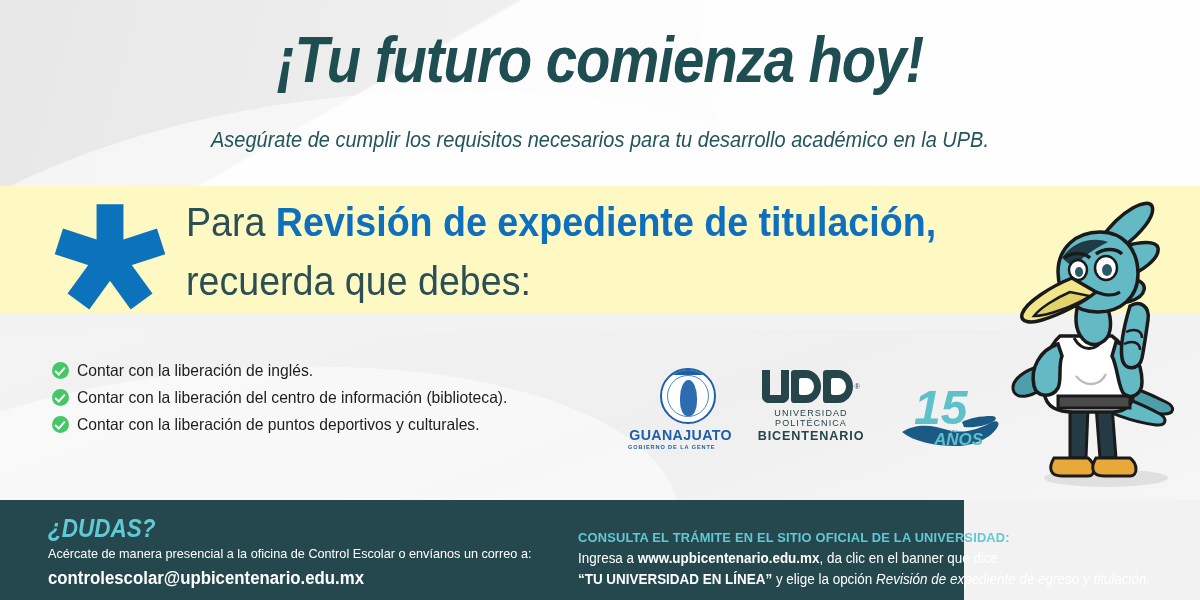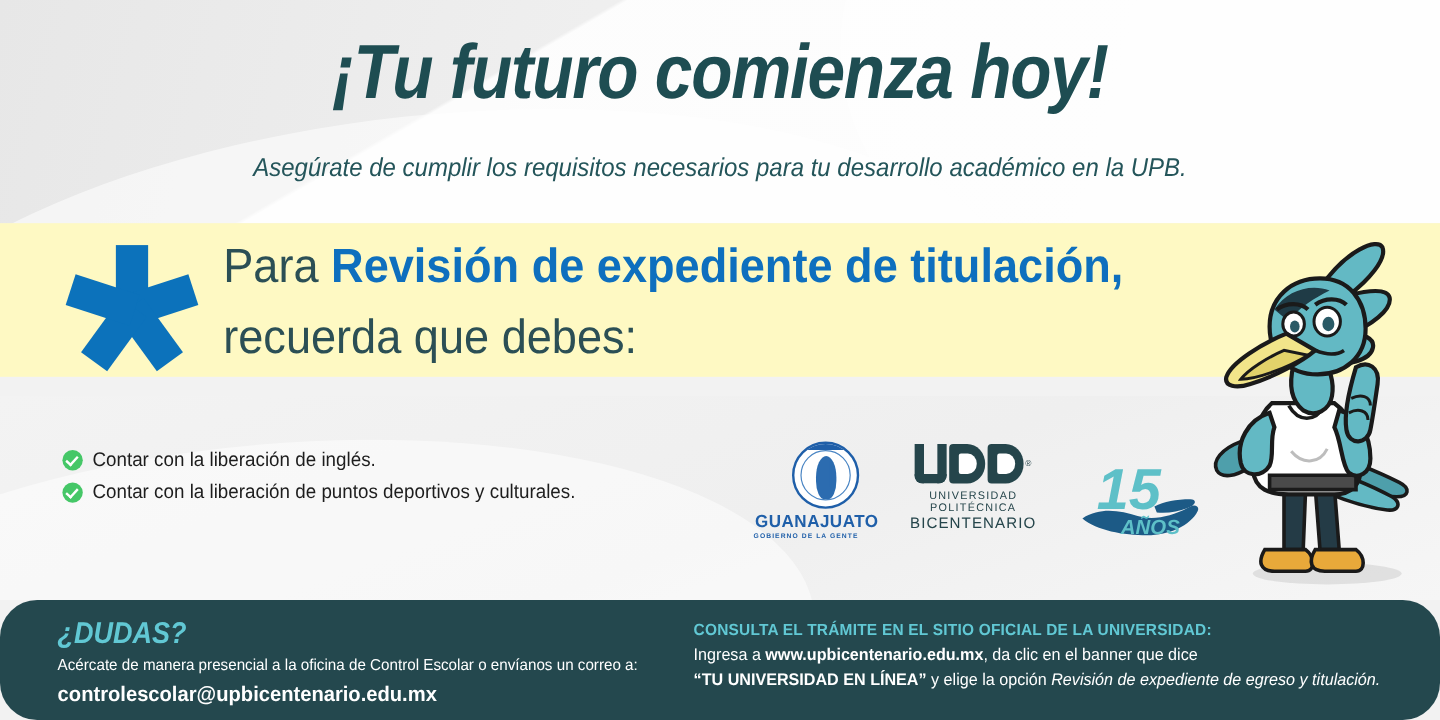--- a/index.html
+++ b/index.html
@@ -76,21 +76,21 @@
   .mid{
     position:absolute;left:0;top:330px;width:1200px;height:170px;
     background:linear-gradient(160deg,#f3f3f3 0%,#efefef 55%,#f6f6f6 100%);
     overflow:hidden;
   }
   .mid-swoosh{
     position:absolute;left:-220px;top:40px;width:900px;height:360px;
     border-radius:50%;background:rgba(255,255,255,.5);transform:rotate(-5deg);
   }
   .checklist{
-    position:absolute;left:52px;top:41px;width:560px;
+    position:absolute;left:52px;top:28px;width:560px;
   }
   .check-row{
     display:flex;align-items:center;margin-bottom:3px;height:24px;
   }
   .check-ico{
     width:17px;height:17px;border-radius:50%;background:#45c767;
     flex:0 0 17px;margin-right:8px;position:relative;
   }
   .check-ico::after{
     content:"";position:absolute;left:4.6px;top:3.3px;
@@ -156,48 +156,47 @@
   .upb-b1::after,.upb-b2::after{
     content:"";position:absolute;left:8px;top:8px;width:15px;height:17px;
     background:#fff;border-radius:2px 55% 55% 2px;
   }
   .upb-reg{font-size:7px;color:#25454b;vertical-align:super;margin-left:1px;}
   .upb-l1{
     font-size:9.2px;letter-spacing:1.1px;color:#25454b;margin-top:2px;
     transform:scaleX(.98);
   }
   .upb-l2{
-    font-size:12.6px;letter-spacing:.9px;color:#25454b;margin-top:1px;font-weight:400;
+    font-size:12.6px;letter-spacing:.9px;color:#25454b;margin-top:1px;font-weight:700;
   }
 
   .logo-15{position:absolute;left:272px;top:6px;width:104px;height:80px;}
 
   
   .mascot{position:absolute;left:1000px;top:196px;width:200px;height:300px;}
 
   
   .footer{
-    position:absolute;left:0;top:500px;width:1200px;height:100px;
+    position:absolute;left:0;top:500px;width:964px;height:100px;
     background:#24484e;
-    border-radius:31px;
   }
   .f-left{position:absolute;left:48px;top:14px;width:520px;}
   .f-dudas{
     font-size:25px;font-weight:bold;font-style:italic;color:#61c8d4;
     line-height:28px;transform:scaleX(.9);transform-origin:left center;
   }
   .f-desc{
     font-size:13.2px;color:#ffffff;line-height:19px;margin-top:2px;
     transform:scaleX(.96);transform-origin:left center;
   }
   .f-mail{
     font-size:17.5px;font-weight:bold;color:#ffffff;line-height:24px;margin-top:3px;
     transform:scaleX(.96);transform-origin:left center;
   }
-  .f-right{position:absolute;left:578px;top:15px;width:610px;}
+  .f-right{position:absolute;left:578px;top:28px;width:610px;}
   .f-head{
     font-size:13.4px;font-weight:bold;color:#61c8d4;letter-spacing:.2px;
     line-height:20px;transform:scaleX(.96);transform-origin:left center;
   }
   .f-l2,.f-l3{
     font-size:14px;color:#ffffff;line-height:21px;
     transform:scaleX(.96);transform-origin:left center;
   }
   .f-l2 b,.f-l3 b{font-weight:bold;}
   .f-l3 i{font-style:italic;}
@@ -239,20 +238,24 @@
   <div class="mid">
     <div class="mid-swoosh"></div>
 
     <div class="checklist">
       <div class="check-row">
         <span class="check-ico"></span>
         <span class="check-txt">Contar con la liberación de inglés.</span>
       </div>
       <div class="check-row">
         <span class="check-ico"></span>
+        <span class="check-txt">Contar con la liberación del centro de información (biblioteca).</span>
+      </div>
+      <div class="check-row">
+        <span class="check-ico"></span>
         <span class="check-txt">Contar con la liberación de puntos deportivos y culturales.</span>
       </div>
     </div>
   </div>
 
   <div class="logos">
 
     <div class="logo-gto">
       <div class="gto-seal">
         <div class="gto-crown"></div>

